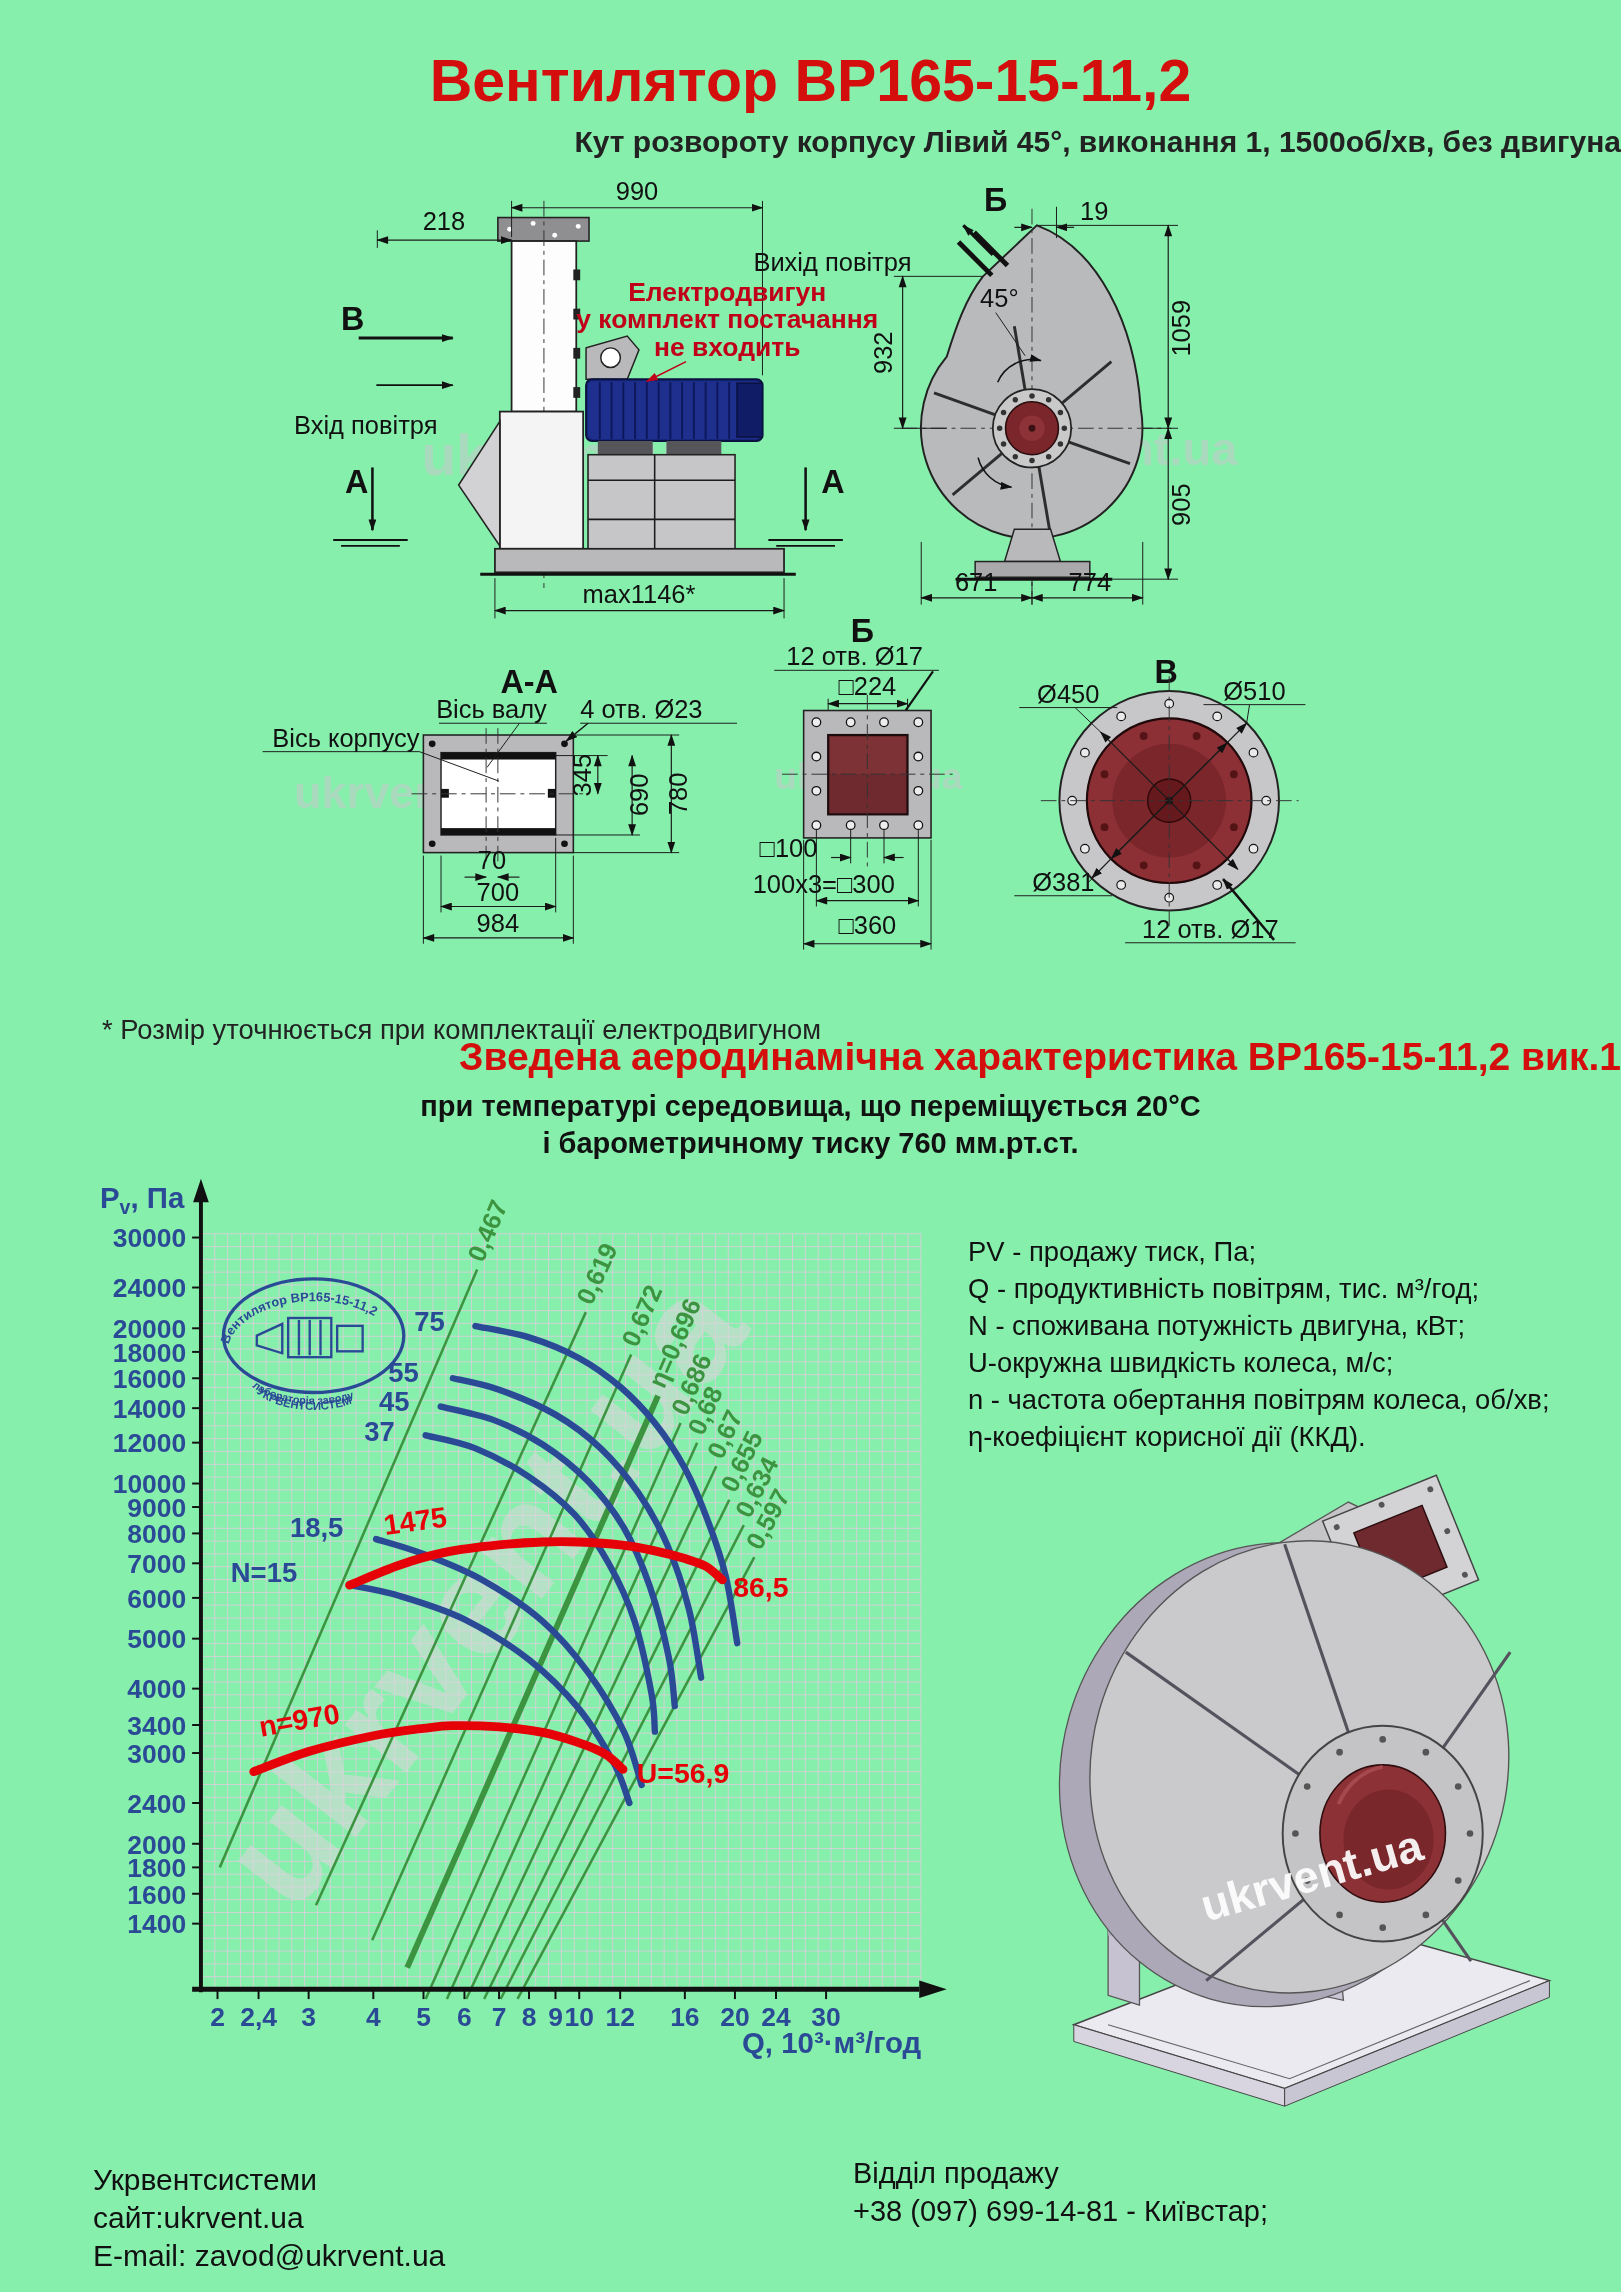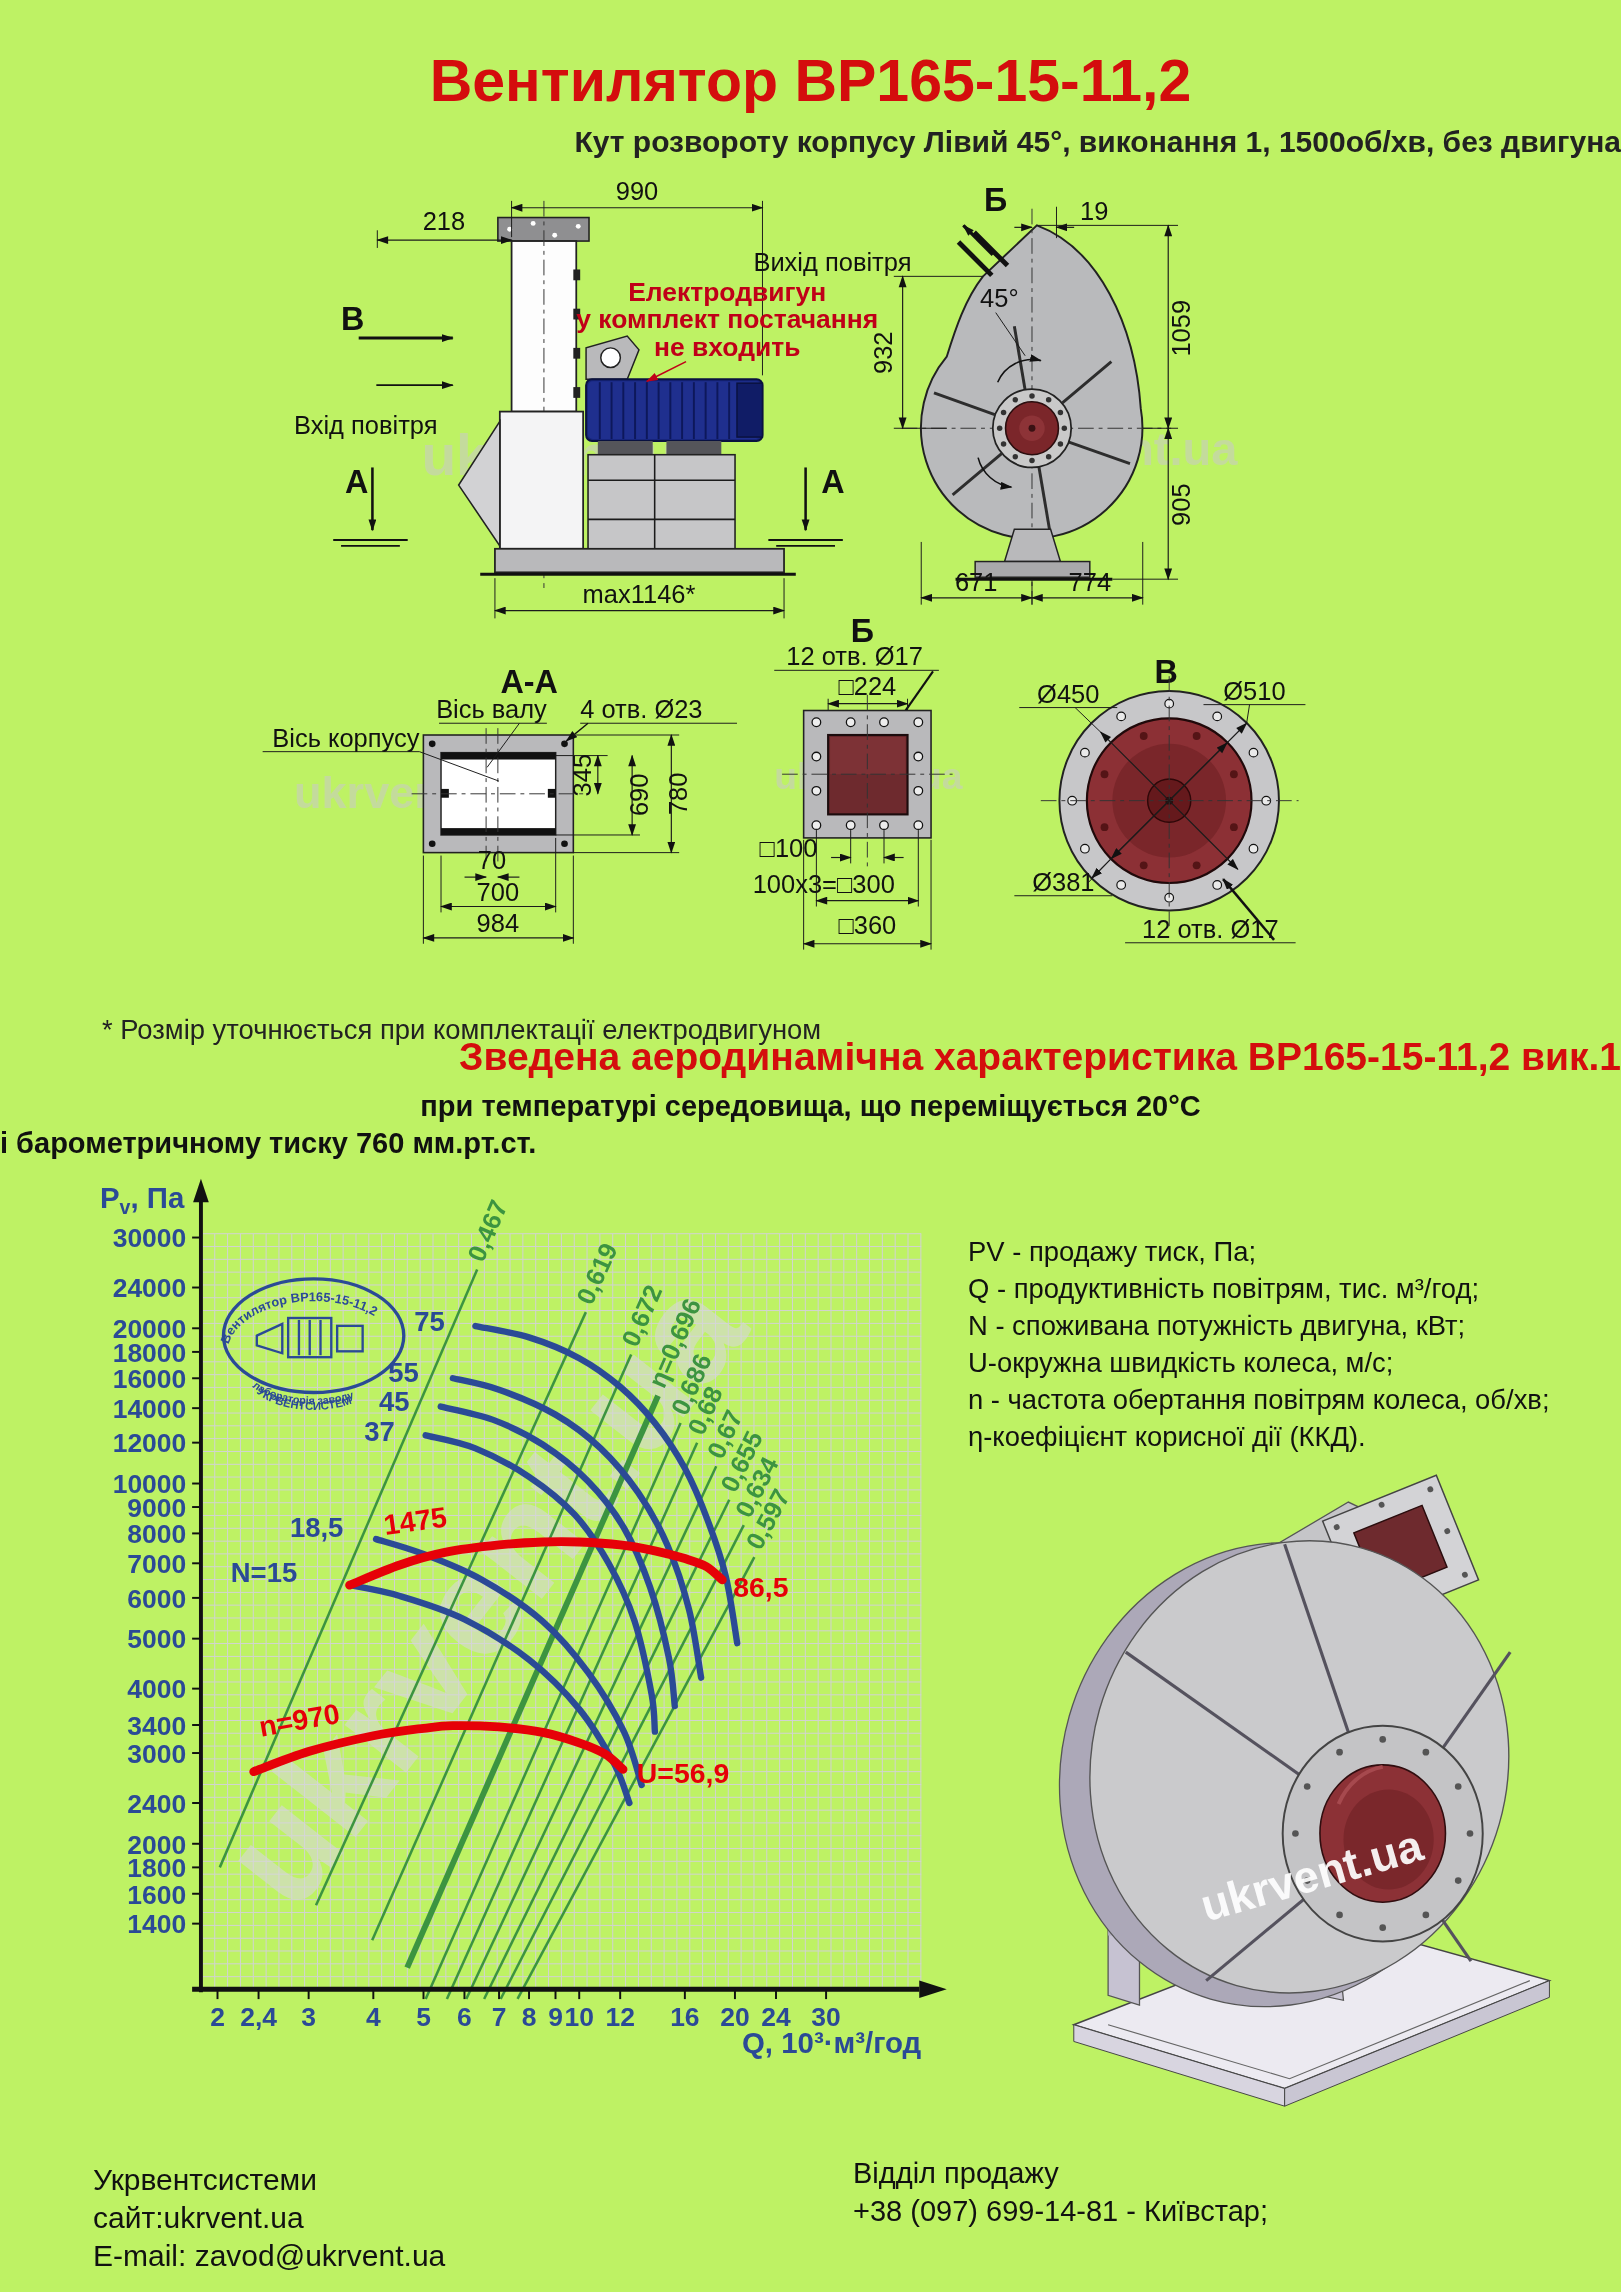--- a/index.html
+++ b/index.html
@@ -1,26 +1,26 @@
 <!DOCTYPE html>
 <html><head>
 <meta charset="utf-8">
 <style>
   html,body{margin:0;padding:0;background:#e8e8e8;}
-  .page{position:relative;width:1621px;height:2293px;background:#bef264;margin:0 auto;overflow:hidden;
+  .page{position:relative;width:1621px;height:2293px;background:#86efac;margin:0 auto;overflow:hidden;
         font-family:"Liberation Sans",sans-serif;color:#111;}
   .page-title{position:absolute;top:47px;left:0;width:100%;text-align:center;
               font-size:59px;font-weight:bold;color:#d40d0d;letter-spacing:0px;}
   .page-subtitle{position:absolute;top:125px;left:0;width:100%;text-align:right;
                  font-size:30px;font-weight:bold;color:#222;}
   .note{position:absolute;top:988px;left:102px;font-size:27.4px;color:#222;margin-top:26px;}
   .aero-heading{position:absolute;top:1035px;left:0;width:100%;text-align:right;
                 font-size:39px;font-weight:bold;color:#d40d0d;}
   .aero-sub1{position:absolute;top:1090px;left:0;width:100%;text-align:center;font-size:29px;font-weight:bold;}
-  .aero-sub2{position:absolute;top:1127px;left:0;width:100%;font-size:29px;font-weight:bold;}
+  .aero-sub2{position:absolute;top:1127px;left:0;width:100%;text-align:center;font-size:29px;font-weight:bold;}
   .legend{position:absolute;top:1233px;left:968px;width:637px;font-size:27.4px;line-height:37px;color:#111;}
   .footer-left{position:absolute;top:2161px;left:93px;font-size:30px;line-height:38px;color:#111;}
   .footer-right{position:absolute;top:2154px;left:853px;width:686px;text-align:left;
                 font-size:29px;line-height:38px;color:#111;}
   svg{position:absolute;left:0;}
   svg text{font-family:"Liberation Sans",sans-serif;}
   .ln{stroke:#1b1b1b;fill:none;stroke-width:1.6;}
   .dim{stroke:#1b1b1b;fill:none;stroke-width:1.2;}
   .ext{stroke:#1b1b1b;fill:none;stroke-width:1;}
   .cl{stroke:#333;fill:none;stroke-width:1;stroke-dasharray:16 5 4 5;}

